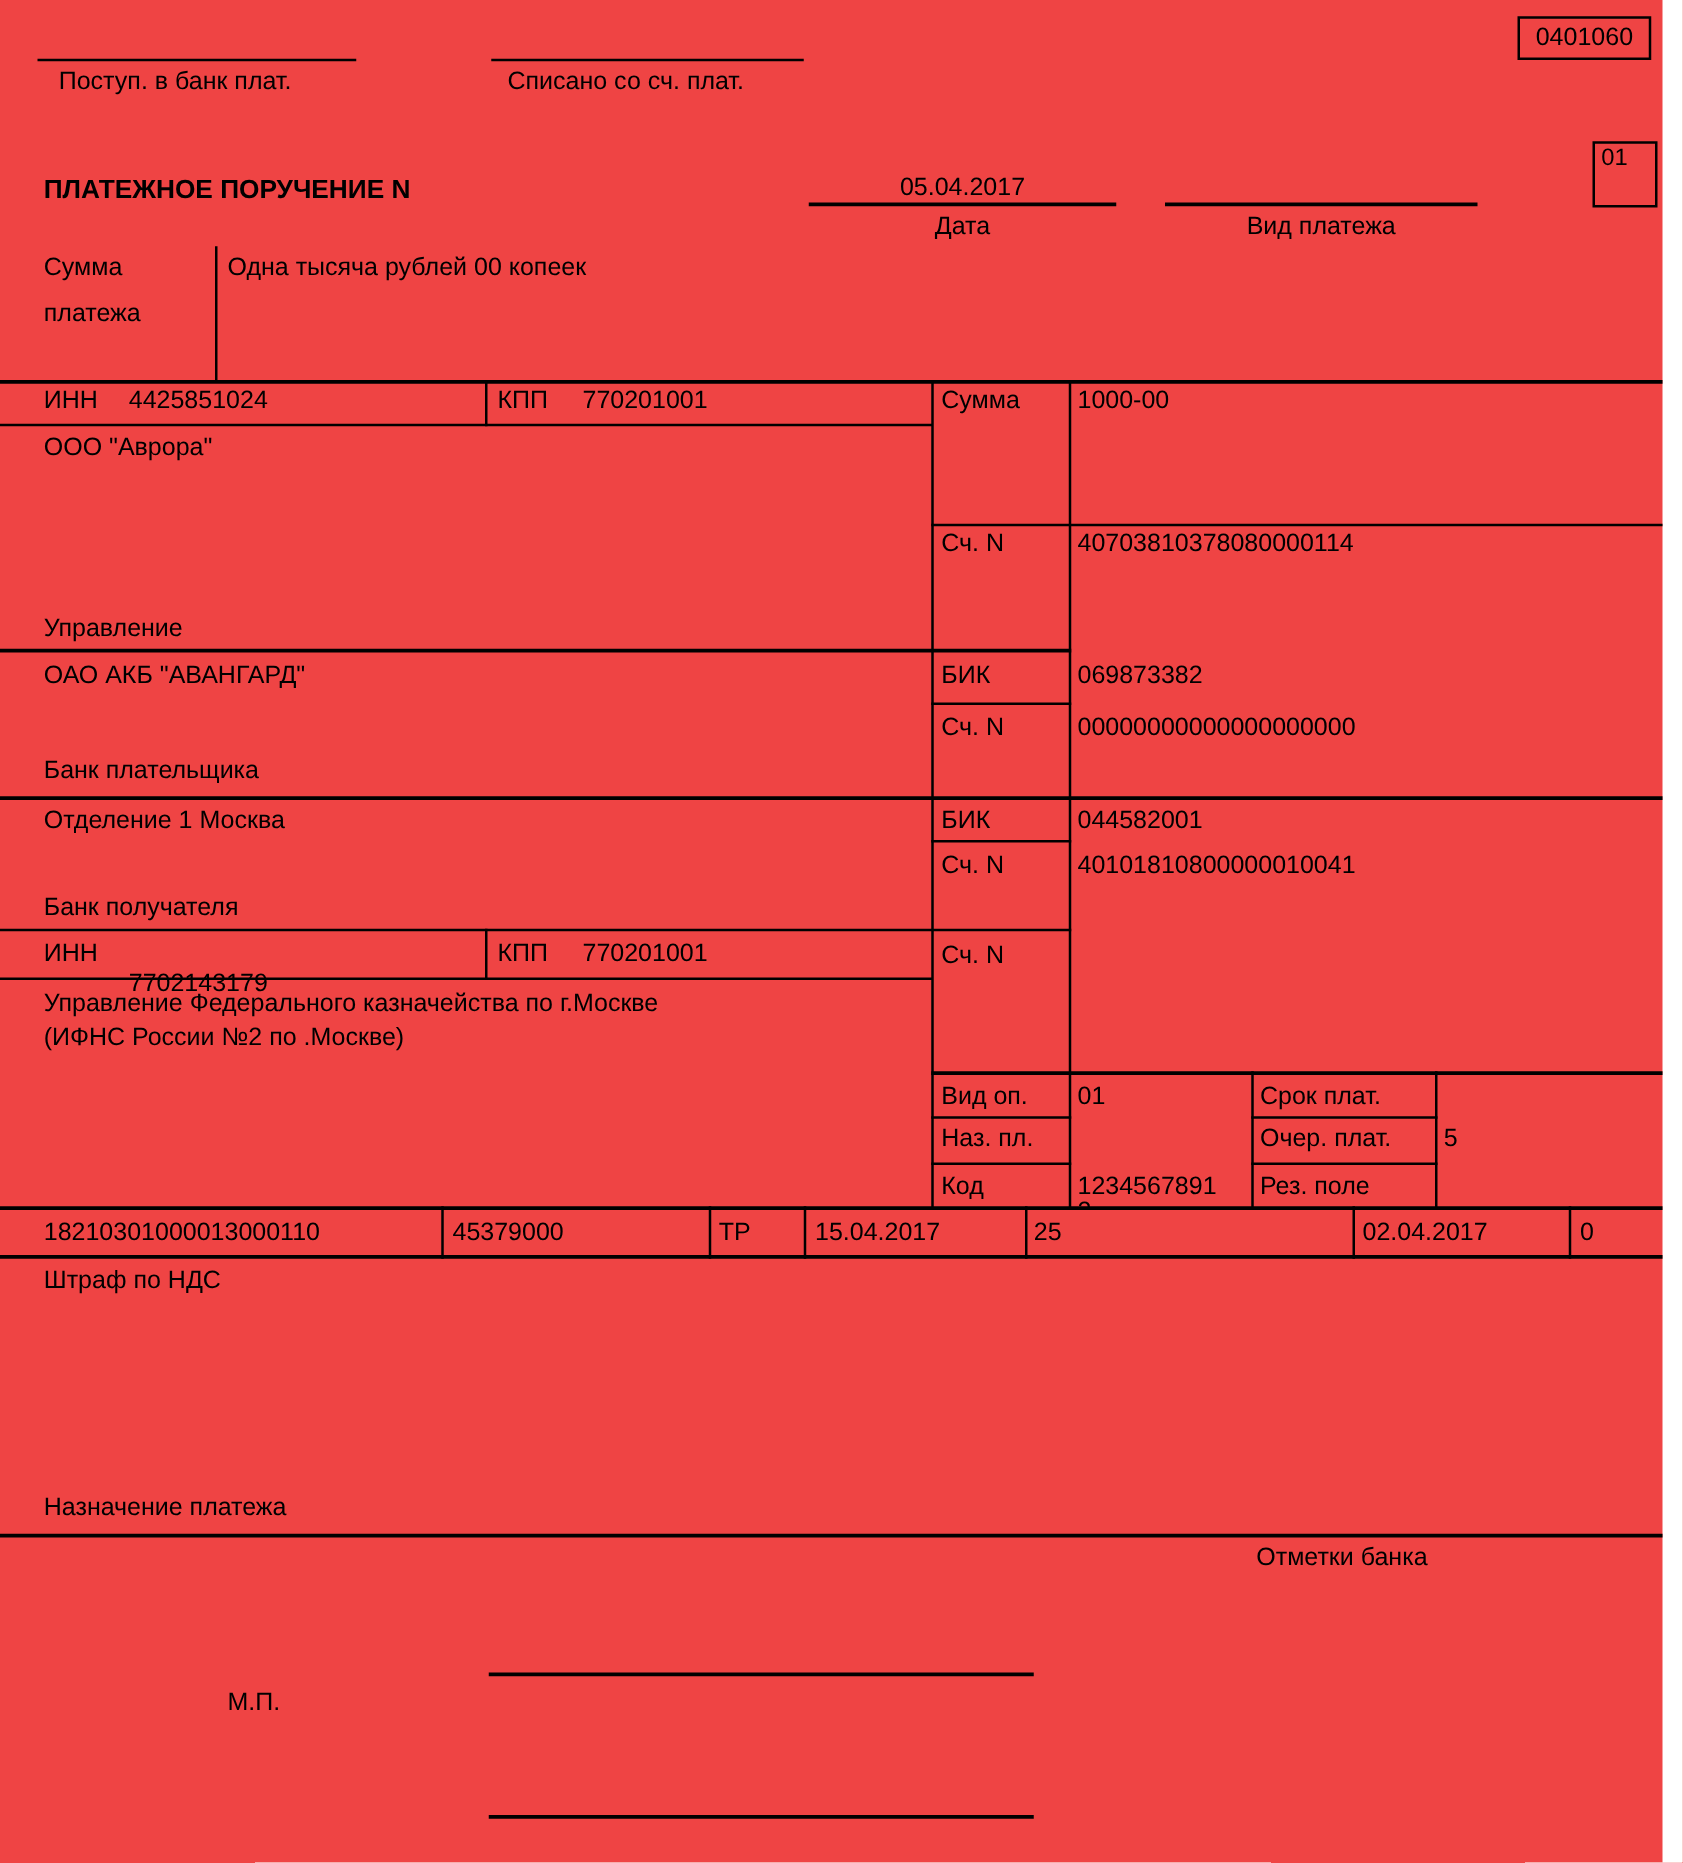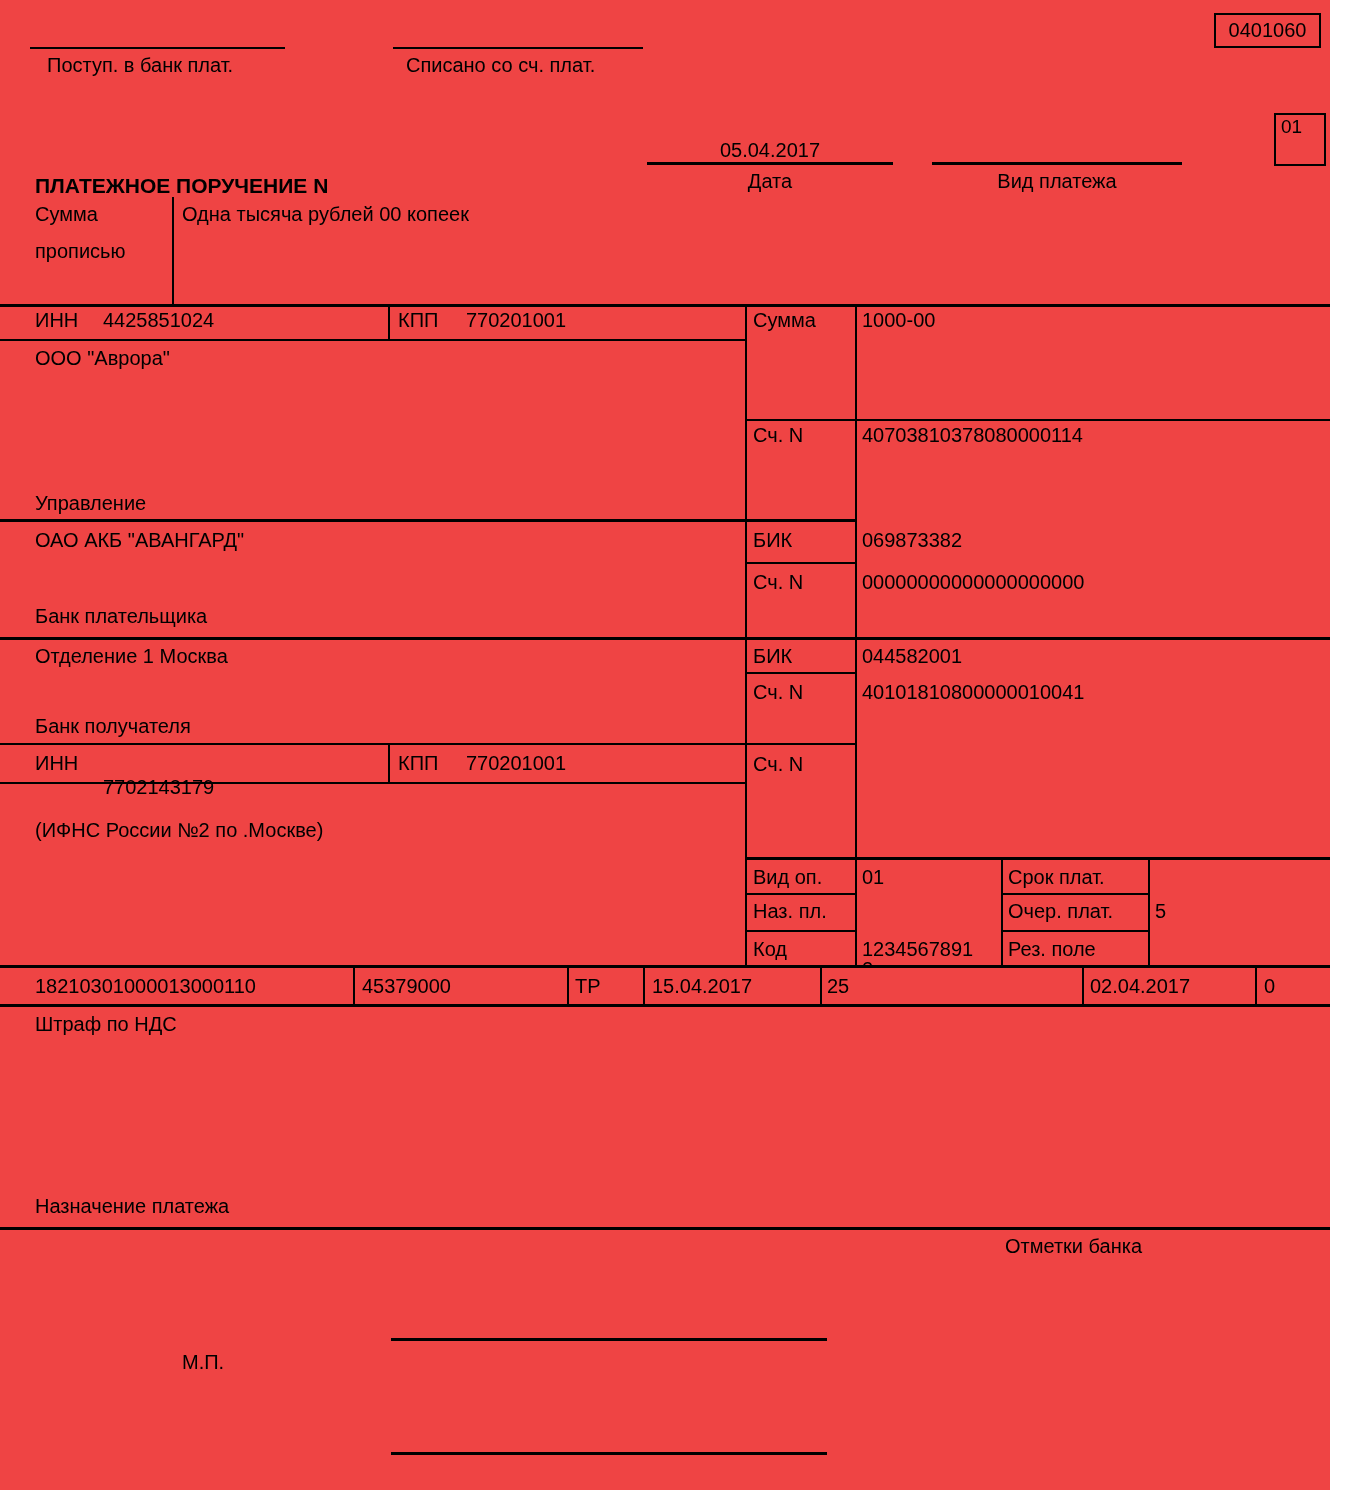--- a/index.html
+++ b/index.html
@@ -5,21 +5,21 @@
   html,body{margin:0;padding:0;background:#fff;}
   .page{
     position:relative;
     width:1330px;height:1490px;
     background:#ef4444;
     font-family:"Liberation Sans", sans-serif;
     color:#000;
     overflow:hidden;
   }
   .t{position:absolute;white-space:nowrap;font-size:20px;line-height:1.1;}
-  .b{font-weight:bold;font-size:21px;margin-top:34px;}
+  .b{font-weight:bold;font-size:21px;}
   .hl{position:absolute;height:2px;background:#000;}
   .vl{position:absolute;width:2px;background:#000;}
   .thick{height:3px;}
   .box{position:absolute;border:2px solid #000;box-sizing:border-box;}
   .center{text-align:center;}
   .clip{position:absolute;overflow:hidden;font-size:20px;line-height:1.0;}
 </style>
 </head>
 <body>
 
@@ -42,21 +42,21 @@
   <div class="t b" style="left:35px;top:140px;">ПЛАТЕЖНОЕ ПОРУЧЕНИЕ N</div>
 
   <div class="t center" style="left:647px;top:139px;width:246px;">05.04.2017</div>
   <div class="hl thick" style="left:647px;top:162px;width:246px;"></div>
   <div class="t center" style="left:647px;top:170px;width:246px;">Дата</div>
 
   <div class="hl thick" style="left:932px;top:162px;width:250px;"></div>
   <div class="t center" style="left:932px;top:170px;width:250px;">Вид платежа</div>
 
   <div class="t" style="left:35px;top:203px;">Сумма</div>
-  <div class="t" style="left:35px;top:240px;">прописью</div>
+  <div class="t" style="left:35px;top:240px;">платежа</div>
   <div class="vl" style="left:172px;top:197px;height:107px;"></div>
   <div class="t" style="left:182px;top:203px;">Одна тысяча рублей 00 копеек</div>
 
   <div class="hl thick" style="left:0;top:304px;width:1346px;"></div>
   <div class="vl" style="left:745px;top:304px;height:663px;"></div>
   <div class="vl" style="left:855px;top:304px;height:663px;"></div>
 
   <div class="t" style="left:35px;top:309px;">ИНН</div>
   <div class="t" style="left:103px;top:309px;">4425851024</div>
   <div class="vl" style="left:388px;top:304px;height:37px;"></div>
@@ -91,20 +91,21 @@
   <div class="t" style="left:35px;top:715px;">Банк получателя</div>
   <div class="hl" style="left:0;top:743px;width:857px;"></div>
 
   <div class="t" style="left:35px;top:752px;">ИНН</div>
   <div class="t" style="left:103px;top:776px;">7702143179</div>
   <div class="vl" style="left:388px;top:743px;height:41px;"></div>
   <div class="t" style="left:398px;top:752px;">КПП</div>
   <div class="t" style="left:466px;top:752px;">770201001</div>
   <div class="t" style="left:753px;top:753px;">Сч. N</div>
   <div class="hl" style="left:0;top:782px;width:746px;"></div>
+  <div class="t" style="left:35px;top:792px;">Управление Федерального казначейства по г.Москве</div>
   <div class="t" style="left:35px;top:819px;">(ИФНС России №2 по .Москве)</div>
 
   <div class="hl thick" style="left:745px;top:857px;width:601px;"></div>
   <div class="vl" style="left:1001px;top:857px;height:110px;"></div>
   <div class="vl" style="left:1148px;top:857px;height:110px;"></div>
 
   <div class="t" style="left:753px;top:866px;">Вид оп.</div>
   <div class="t" style="left:862px;top:866px;">01</div>
   <div class="hl" style="left:745px;top:893px;width:112px;"></div>
 

